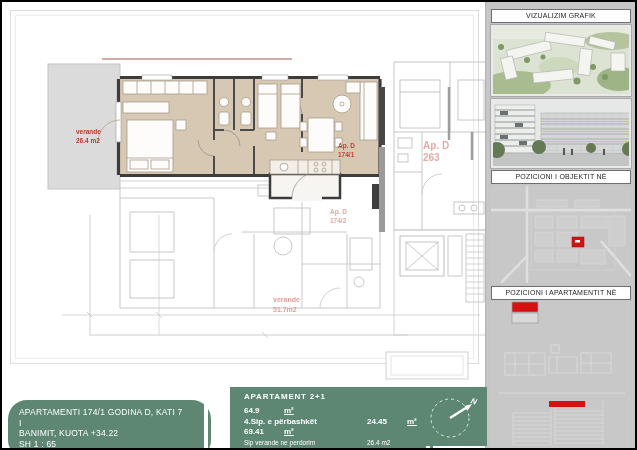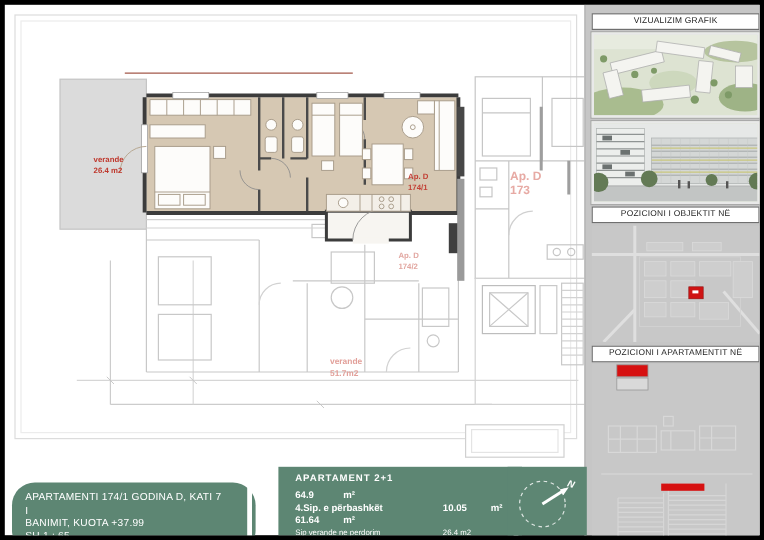--- a/index.html
+++ b/index.html
@@ -1,16 +1,16 @@
 <!DOCTYPE html>
 <html><head>
 <meta charset="utf-8">
 <style>
   html,body{margin:0;padding:0;background:#e8e8e8;}
-  .page{position:relative;width:637px;height:450px;background:#fff;border:4px solid #000000;
+  .page{position:relative;width:637px;height:450px;background:#fff;border:2px solid #000000;
         box-sizing:border-box;overflow:hidden;font-family:"Liberation Sans",sans-serif;}
   
   .plan-area{position:absolute;left:0;top:0;width:483px;height:385px;}
   .plan-area svg{position:absolute;left:0;top:0;}
   .plan-label{position:absolute;font-weight:bold;line-height:1.45;white-space:nowrap;}
   .lbl-veranda{left:74px;top:125px;font-size:6.5px;color:#bf382d;}
   .lbl-ap{left:336px;top:139px;font-size:6.5px;color:#c24136;}
   .lbl-neighbor{left:421px;top:138px;font-size:10px;color:#e7aaa4;line-height:1.15;}
   .lbl-lowerap{left:328px;top:205px;font-size:6.5px;color:#e2a7a1;}
   .lbl-lowerveranda{left:271px;top:293px;font-size:7px;color:#e2a09a;}
@@ -31,21 +31,21 @@
   .logo-ma{font-size:14px;font-weight:bold;letter-spacing:-0.5px;line-height:12px;}
   .logo-sub{font-size:4px;letter-spacing:0.2px;opacity:0.85;line-height:4px;}
   .studio-col{margin-left:8px;flex:1;}
   .studio-name{font-size:6.5px;margin-top:4px;}
   .contact-line{border-top:1px dotted rgba(255,255,255,0.75);margin-top:2px;width:96%;height:0;}
   .areatable{left:213px;top:385px;width:203px;height:72px;padding:5px 10px 0 14px;margin-left:15px;}
   .at-title{font-size:8px;font-weight:bold;letter-spacing:0.8px;margin-bottom:5px;}
   .at-row{display:flex;font-size:8px;font-weight:bold;line-height:10.5px;}
   .at-row .lab{flex:1;}
   .at-row .val{width:36px;text-align:left;margin-right:4px;}
-  .at-row .unit{width:16px;}
+  .at-row .unit{width:16px;text-decoration:underline;}
   .at-row.small{font-size:6.5px;font-weight:normal;}
   .compassbox{left:419px;top:385px;width:66px;height:59px;}
   .north-label{position:absolute;left:50px;top:10px;font-size:8px;font-style:italic;font-weight:bold;color:#fff;transform:rotate(18deg);}
 </style>
 </head>
 <body>
 
 <div class="page">
 
   <div class="plan-area">
@@ -204,21 +204,21 @@
     <div class="plan-label lbl-veranda">
       <div>verande</div>
         <div>26.4 m2</div>
     </div>
     <div class="plan-label lbl-ap">
       <div>Ap. D</div>
         <div>174/1</div>
     </div>
     <div class="plan-label lbl-neighbor">
       <div>Ap. D</div>
-        <div>173</div>
+        <div>263</div>
     </div>
     <div class="plan-label lbl-lowerap">
       <div>Ap. D</div>
         <div>174/2</div>
     </div>
     <div class="plan-label lbl-lowerveranda">
       <div>verande</div>
         <div>51.7m2</div>
     </div>
   </div>
@@ -347,21 +347,21 @@
           <path d="M64,110 H112 M64,114 H112 M64,118 H112 M64,122 H112 M64,126 H112 M64,130 H112 M64,134 H112 M64,138 H112 M64,142 H112"></path>
           <path d="M12,145 H132" stroke="#c9c9c9"></path>
         </g>
         <rect x="58" y="100" width="36" height="6" fill="#d61111"></rect>
       </svg>
     </div>
   </div>
 
   <div class="green titleblock">
     <div class="tl">APARTAMENTI 174/1 GODINA D, KATI 7 I</div>
-    <div class="tl">BANIMIT, KUOTA +37.99</div>
+    <div class="tl">BANIMIT, KUOTA +34.22</div>
     <div class="tl">SH 1 : 65</div>
     <div class="logo-row">
       <div>
         <div class="logo-ma">MA</div>
         <div class="logo-sub">Studio &amp; Partners</div>
       </div>
       <div class="studio-col">
         <div class="studio-name">Modelling Architecture Studio &amp; Partners</div>
         <div class="contact-line"></div>
       </div>
@@ -370,25 +370,25 @@
   </div>
 
   <div class="green areatable">
     <div class="at-title">APARTAMENT 2+1</div>
     <div class="at-row">
       <span class="val">64.9</span>
       <span class="unit">m²</span>
     </div>
     <div class="at-row">
       <span class="lab">4.Sip. e përbashkët</span>
-      <span class="val">10.05</span>
+      <span class="val">24.45</span>
       <span class="unit">m²</span>
     </div>
     <div class="at-row">
-      <span class="val">61.64</span>
+      <span class="val">69.41</span>
       <span class="unit">m²</span>
     </div>
     <div class="at-row small">
       <span class="lab">Sip verande ne perdorim</span>
       <span class="val">26.4 m2</span>
       <span class="unit"></span>
     </div>
     <div class="divider-bar"></div>
   </div>
 

